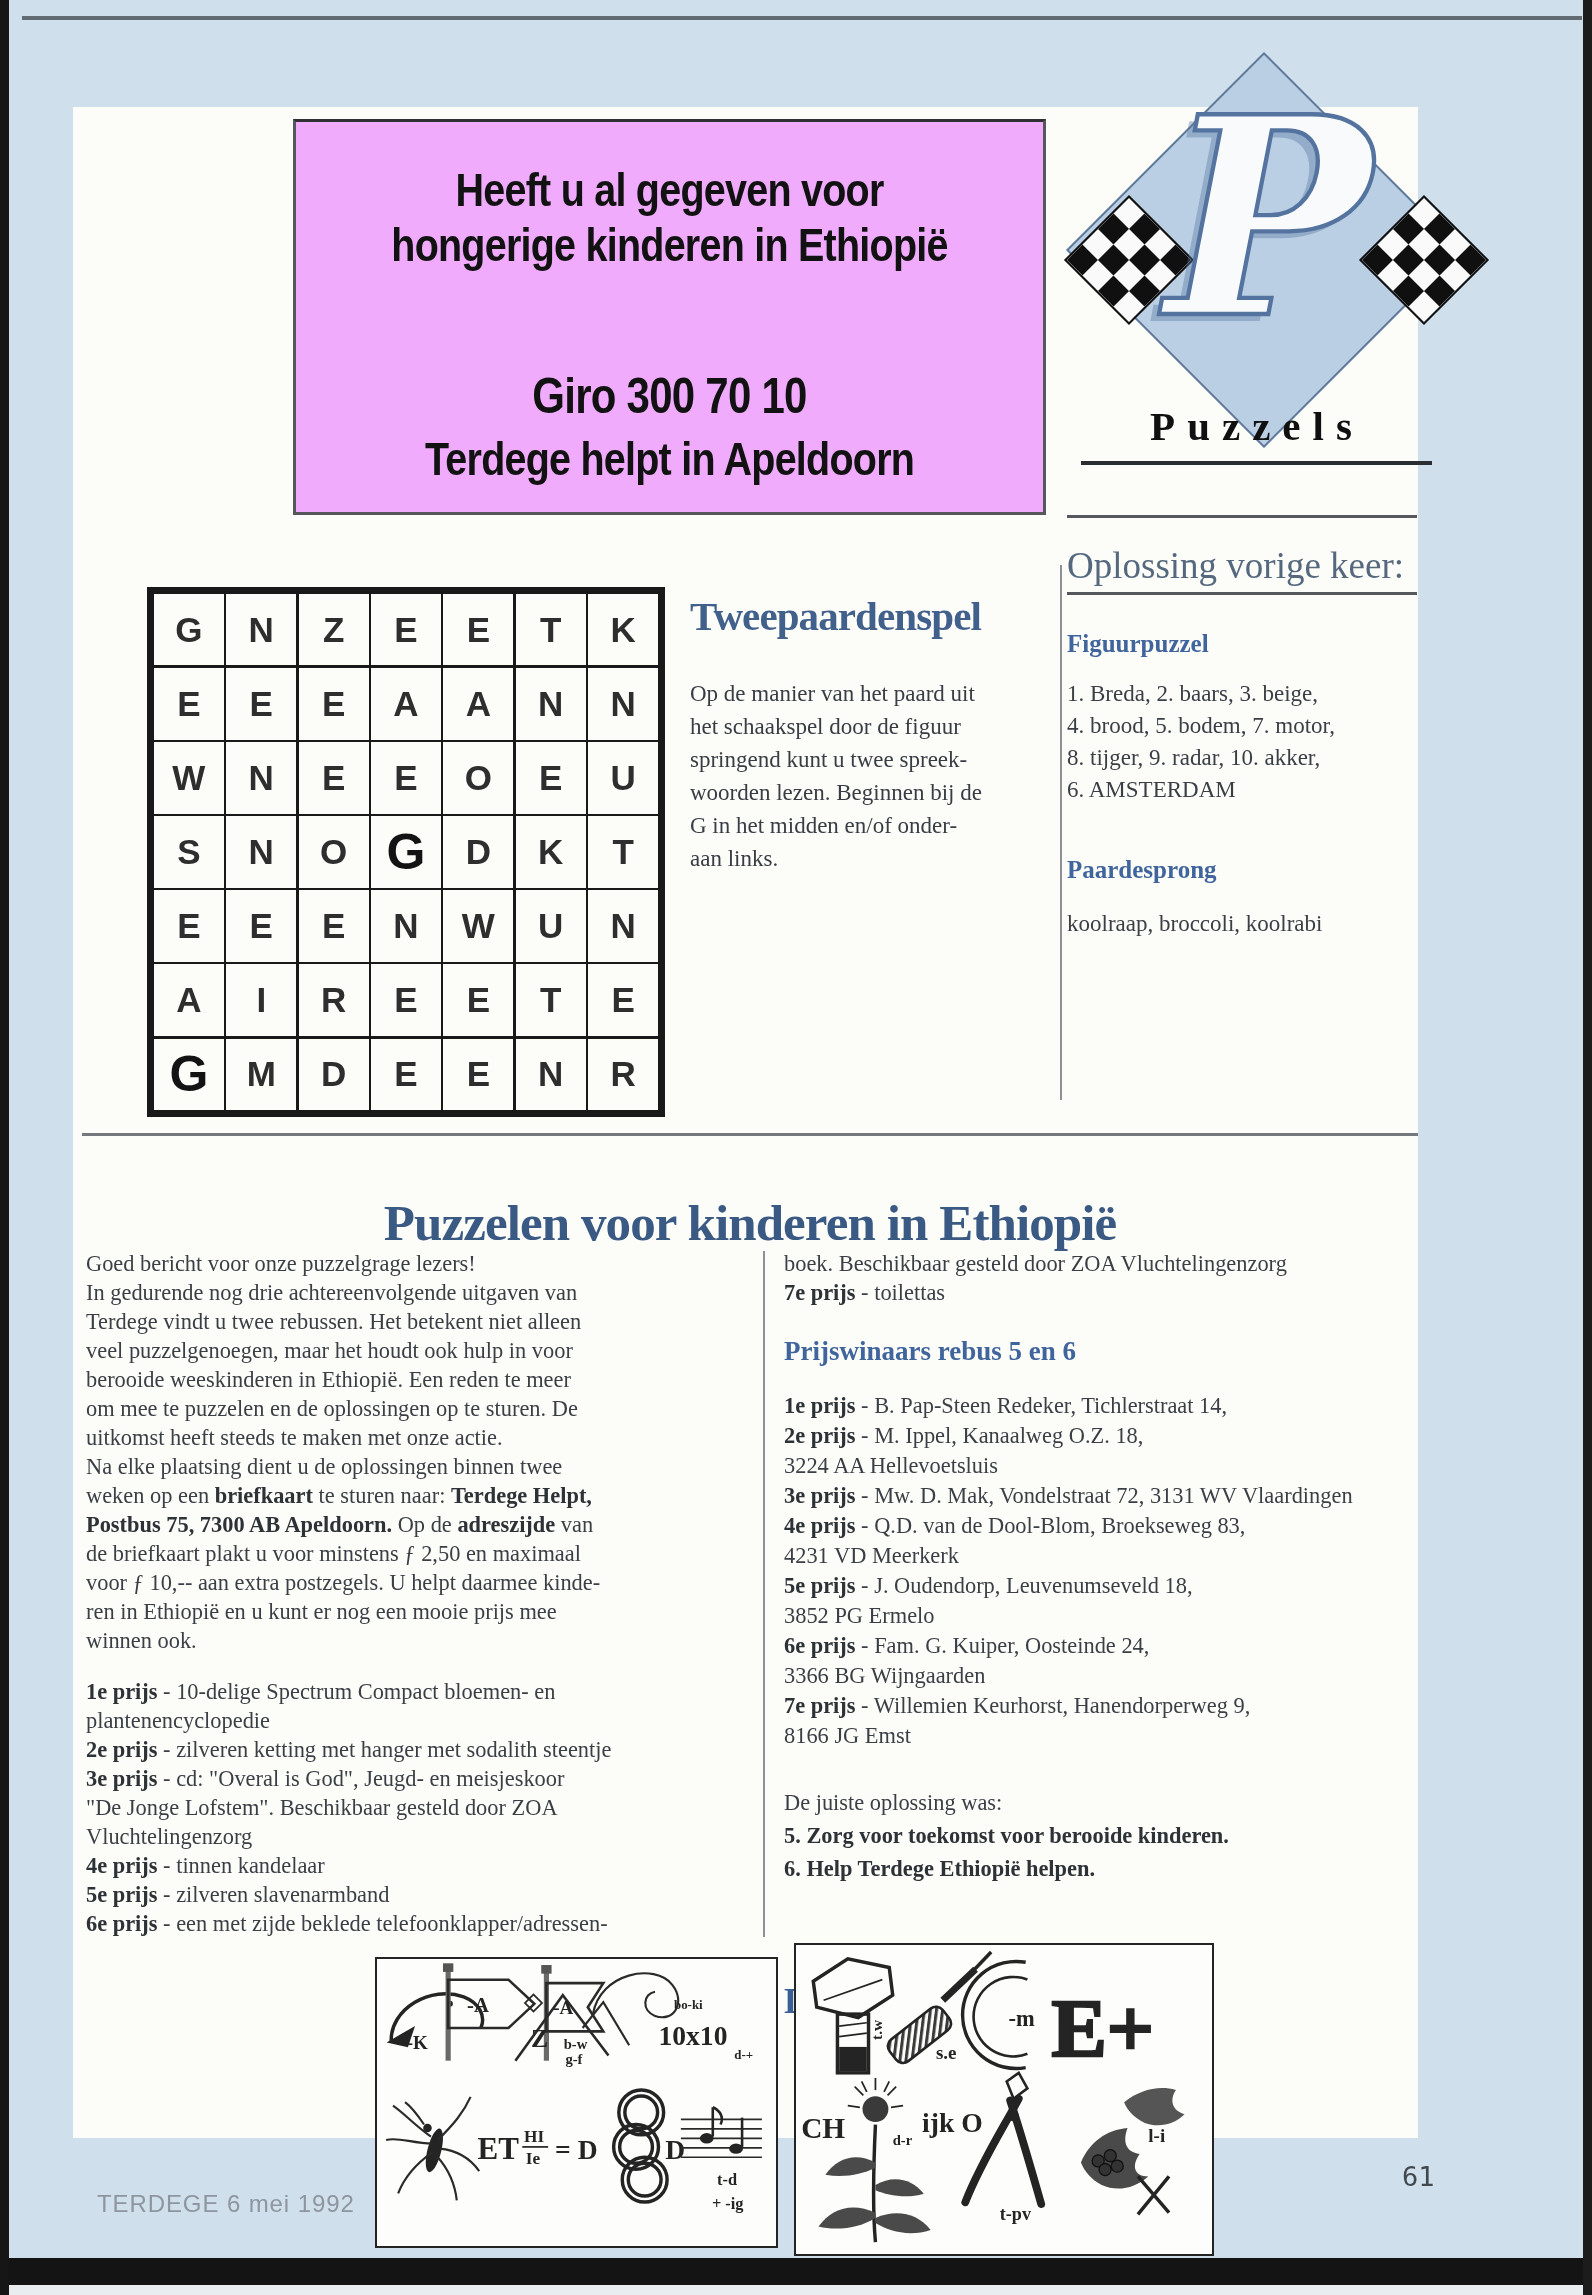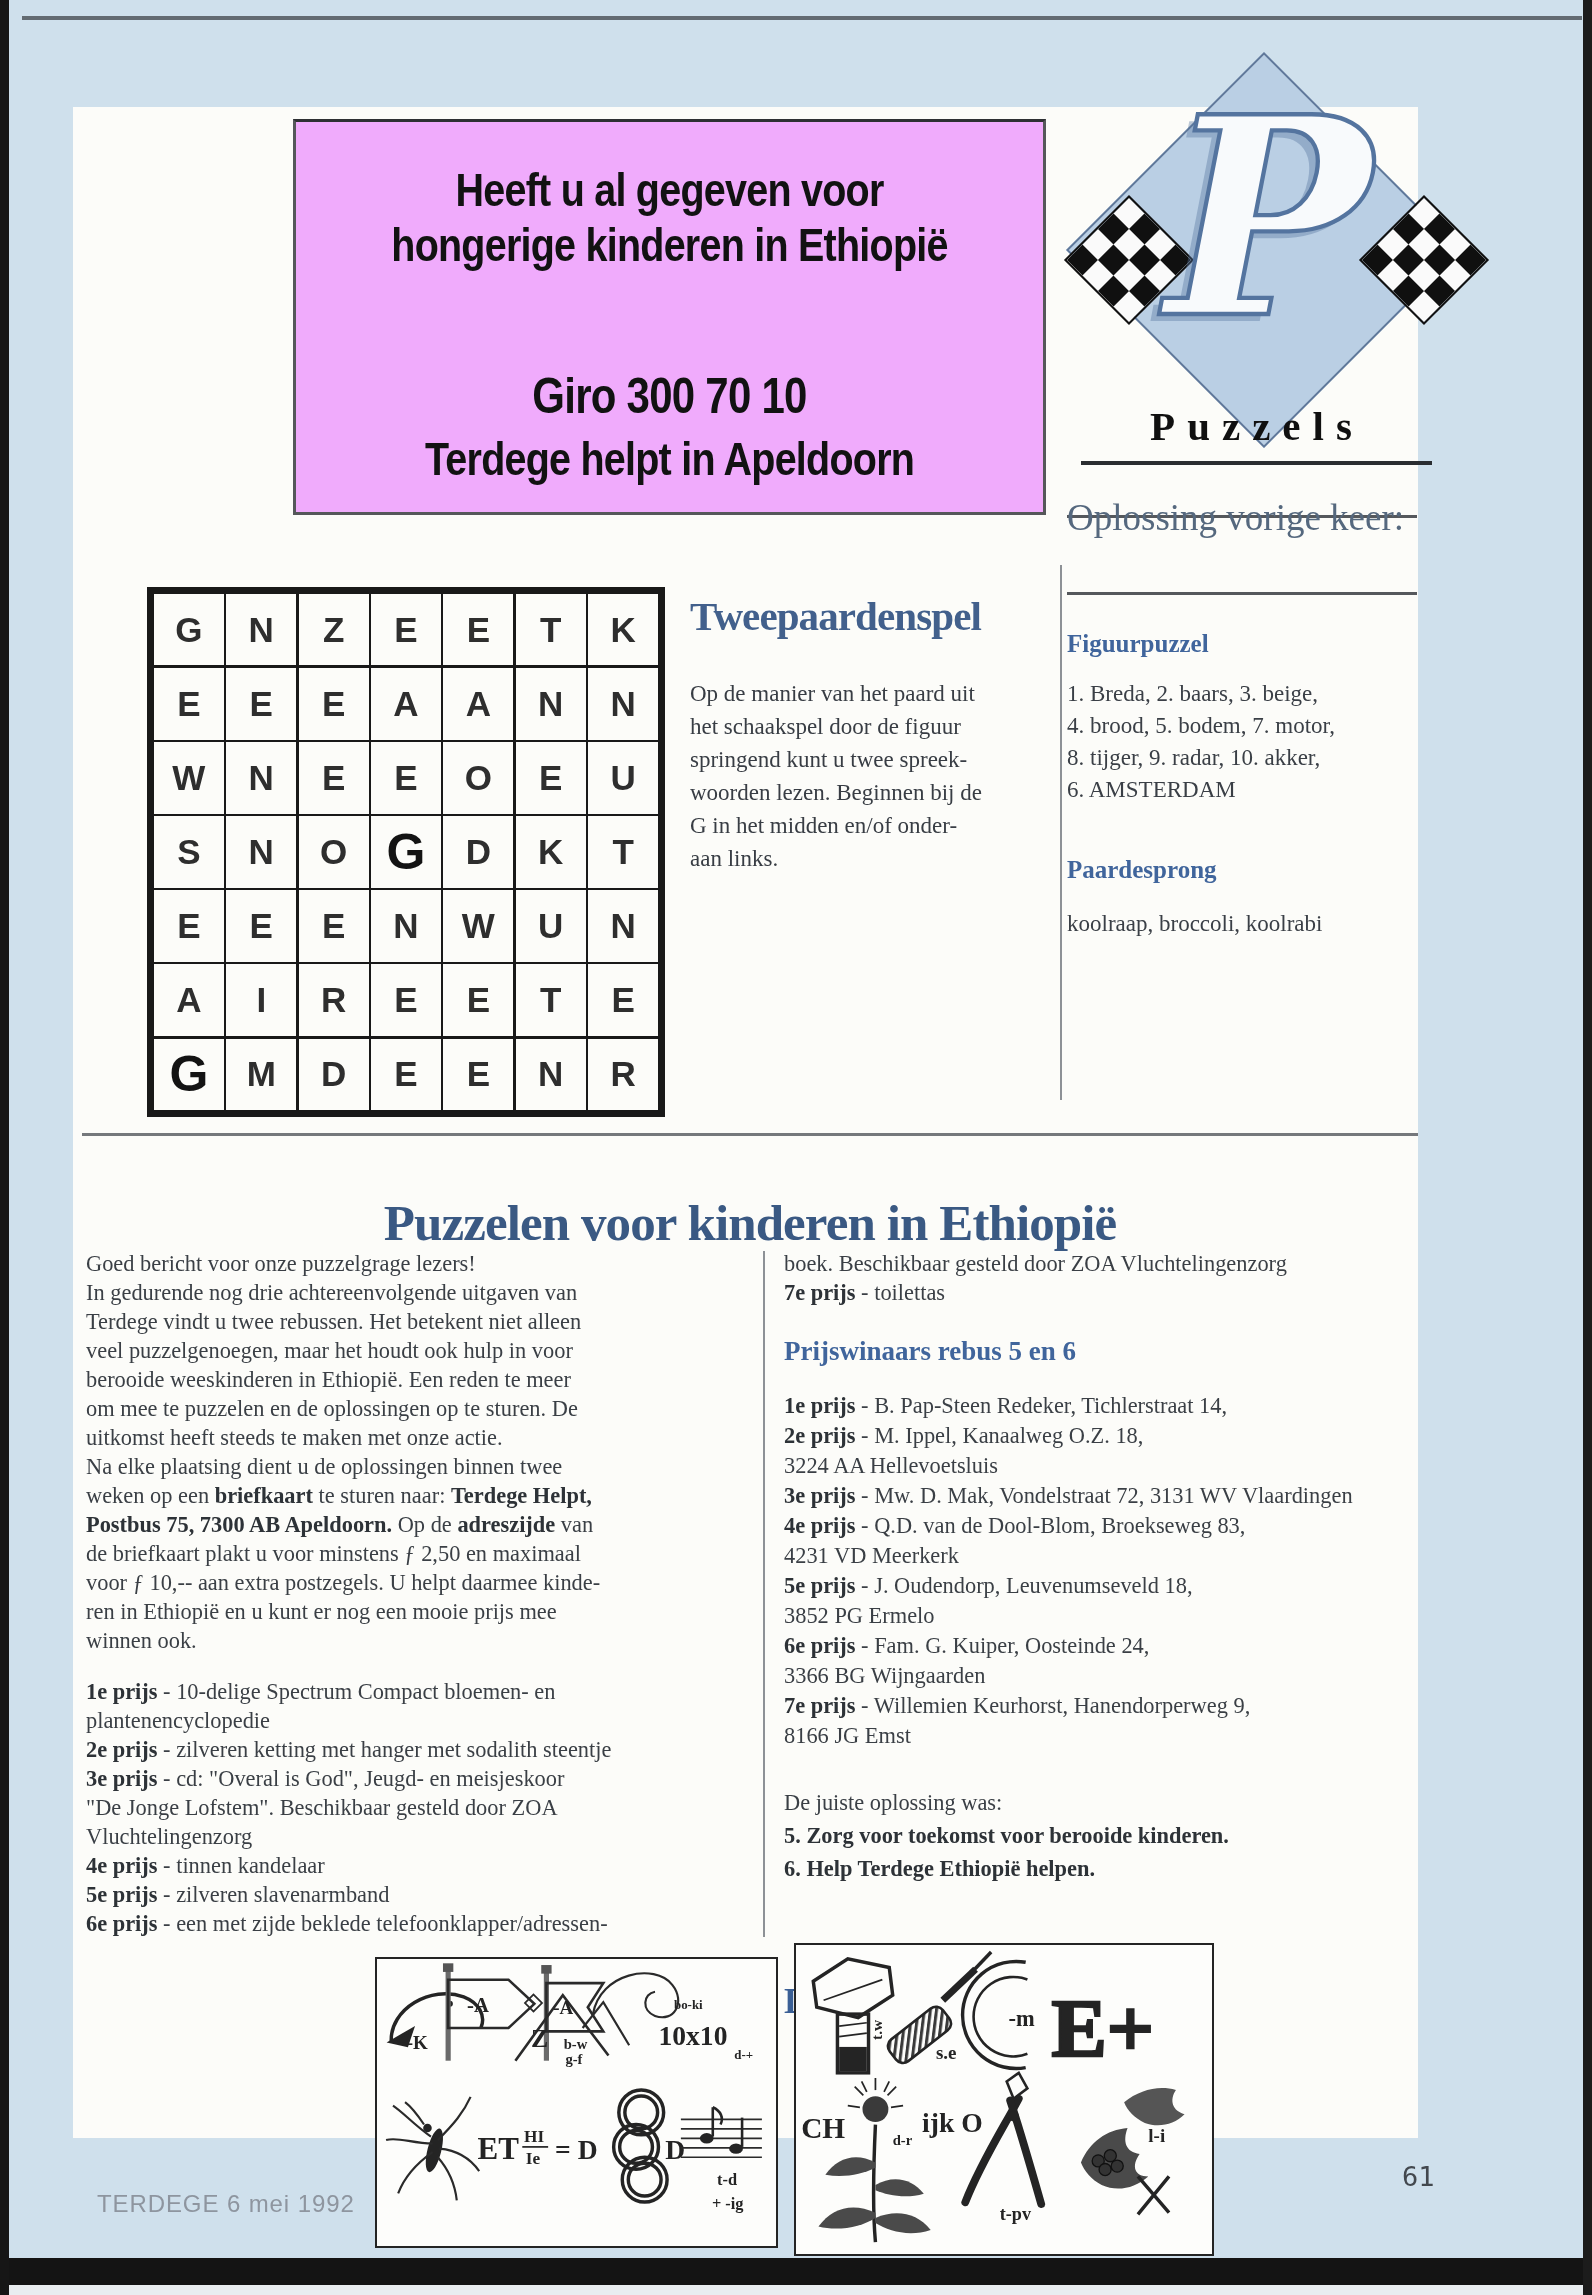--- a/index.html
+++ b/index.html
@@ -38,21 +38,21 @@
   .p-letter{left:1113px;top:72px;width:311px;text-align:center;z-index:3;
             font-family:"DejaVu Serif",serif;font-style:italic;font-weight:700;
             font-size:274px;line-height:293px;color:#f8fafc;
             -webkit-text-stroke:4.3px #54749f;text-shadow:-8.6px 7px 0 rgba(84,116,159,.38);}
   .puzzels{left:1079px;top:402px;width:356px;text-align:center;z-index:4;font-weight:700;
            font-size:41px;letter-spacing:12px;color:#101010;}
   .puzzels-line{left:1081px;top:461px;width:351px;height:3.5px;background:#2a2d31;z-index:4;}
 
   
   .sol-rule{left:1067px;width:350px;height:2.6px;background:#55585c;}
-  .sol-head{left:1067px;top:496px;width:350px;font-size:37px;color:#55687e;}
+  .sol-head{left:1067px;top:544px;width:350px;font-size:37px;color:#55687e;}
   .sol-sub{font-size:25px;font-weight:700;color:#40659c;left:1067px;}
   .sol-lines{left:1067px;font-size:23px;line-height:32px;color:#3a3f46;white-space:nowrap;}
 
   
   .grid{left:147px;top:587px;width:518px;height:530px;background:#191919;
         border:7.8px solid #191919;box-sizing:border-box;display:grid;
         grid-template-columns:repeat(7,1fr);grid-template-rows:repeat(7,1fr);gap:2.6px;}
   .gcell{background:#fcfcf9;display:flex;align-items:center;justify-content:center;
          font-family:"Liberation Sans",sans-serif;font-weight:700;font-size:35px;color:#2e2e2e;}
   .gbig{font-size:50px;color:#131313;}

